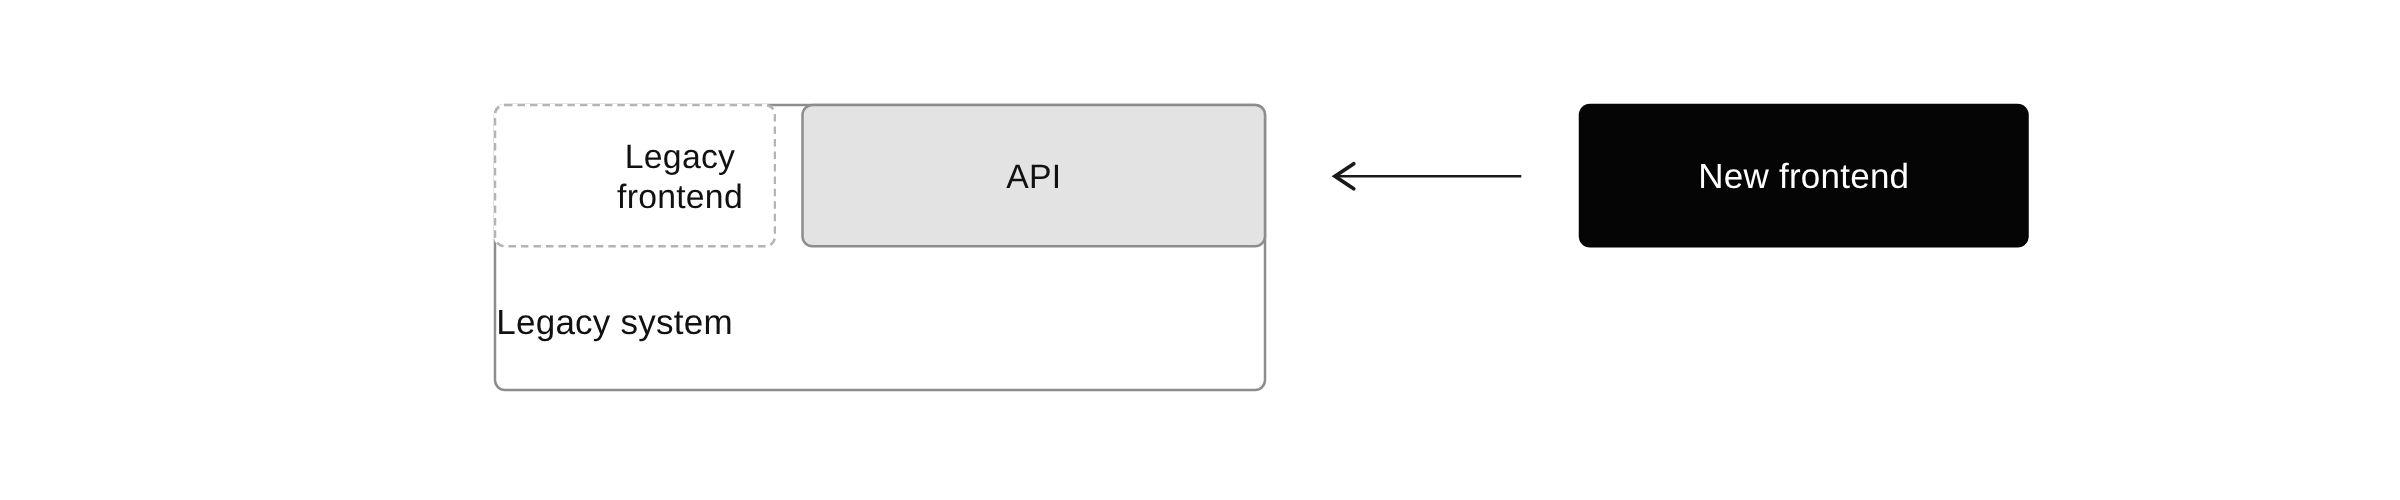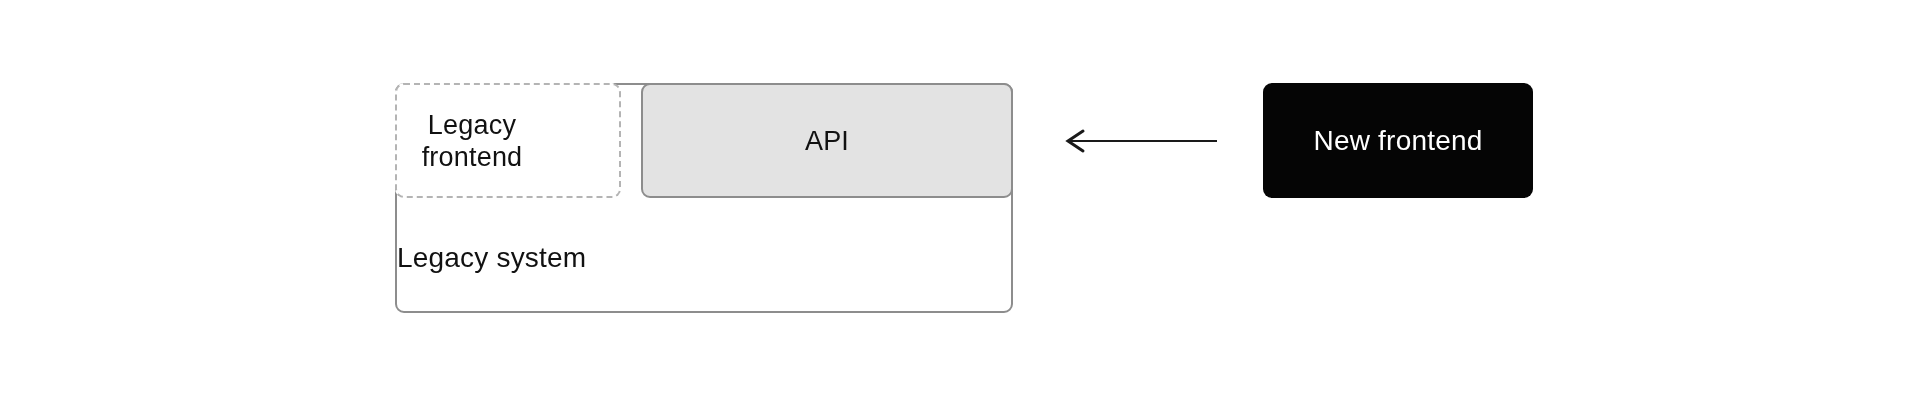--- a/index.html
+++ b/index.html
@@ -43,21 +43,21 @@
     position: absolute;
     left: -2px;
     top: -2px;
     width: 226px;
     height: 115px;
     background: var(--bg);
     border: 2px dashed var(--dash-border);
     border-radius: 9px;
     display: flex;
     align-items: center;
-    justify-content: flex-start;
+    justify-content: flex-end;
   }
 
   
   .api {
     position: absolute;
     right: -2px;
     top: -2px;
     width: 372px;
     height: 115px;
     background: var(--api-fill);
@@ -110,21 +110,21 @@
     fill: none;
     stroke-linecap: round;
     stroke-linejoin: miter;
   }
 
   
   .new-frontend {
     position: absolute;
     left: 1263px;
     top: 83px;
-    width: 270px;
+    width: 360px;
     height: 115px;
     background: var(--node-black);
     border-radius: 9px;
     display: flex;
     align-items: center;
     justify-content: center;
   }
 </style>
 </head>
 <body>

